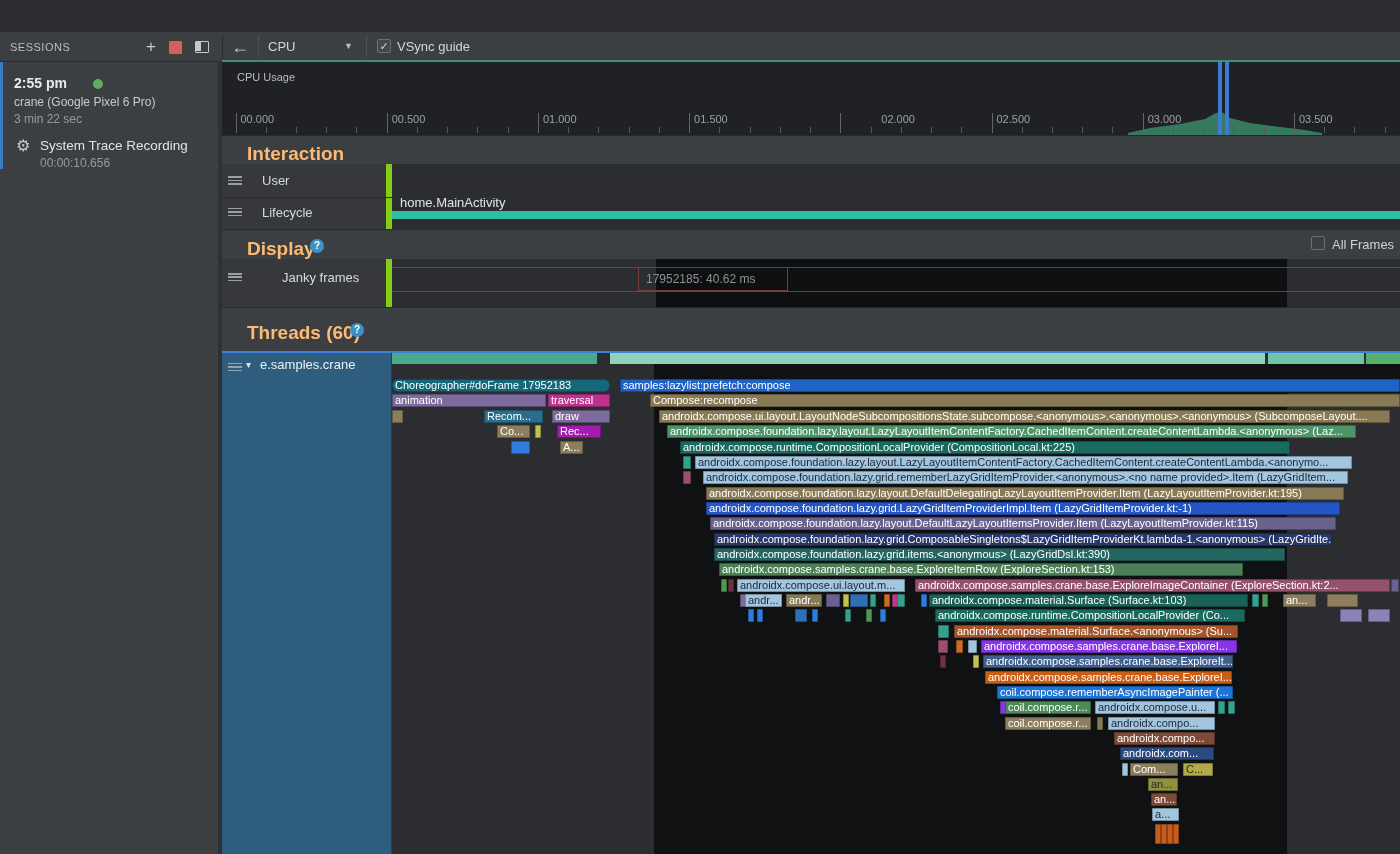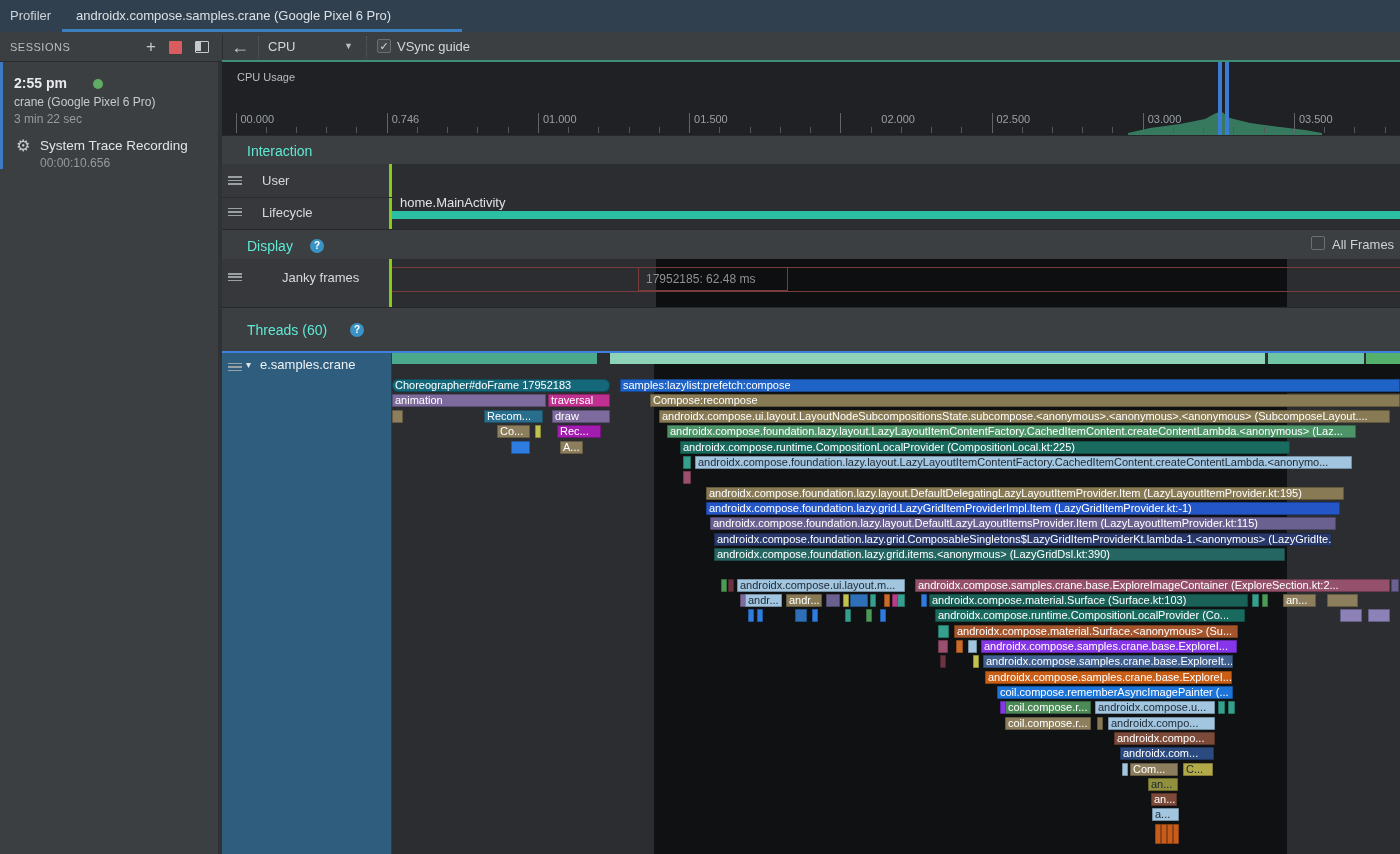--- a/index.html
+++ b/index.html
@@ -43,25 +43,25 @@
   .cpu-track{left:222px;top:62px;width:1178px;height:73px;background:#1f2124;overflow:hidden;}
   .cpu-topline{left:222px;top:60px;width:1178px;height:2px;background:#3f8f77;}
   .cpu-usage-lbl{left:15px;top:9px;font-size:11px;color:#b9bdc1;}
   .ticklabel{position:absolute;top:51px;font-size:11px;color:#9aa0a6;}
   .tickline{position:absolute;background:#6a6e73;width:1px;}
   .tickline.major{top:51px;height:20px;background:#616569;}
   .tickline.minor{top:65px;height:6px;background:#54575b;}
   .vsync-bar{top:62px;width:4px;height:73px;background:#3b7bd4;}
   
   .sect{left:222px;width:1178px;background:#3c3f41;border-top:1px solid #26282b;}
-  .sect .lbl{position:absolute;left:25px;font-size:14px;color:#5eead4;}
+  .sect .lbl{position:absolute;left:25px;font-size:19px;color:#fdba74;font-weight:bold;}
   .help{position:absolute;width:14px;height:14px;border-radius:50%;background:#3a93c5;color:#fff;
     font-size:10px;font-weight:bold;text-align:center;line-height:14px;}
   
-  .labelcol{left:222px;width:170px;background:#36383b;border-right:3px solid #84cc16;}
+  .labelcol{left:222px;width:170px;background:#36383b;border-right:6px solid #84cc16;}
   .grip{position:absolute;left:6px;width:14px;height:9px;
     background:repeating-linear-gradient(to bottom,#9aa0a4 0 1.5px,transparent 1.5px 3.5px);}
   .rowlbl{position:absolute;left:40px;font-size:13px;color:#d6dade;}
   .content-bg{left:392px;width:1008px;background:#2b2d30;}
   .lifecycle-event{left:400px;top:195px;font-size:13px;color:#e0e3e5;}
   .lifecycle-bar{left:392px;top:211px;width:1008px;height:8px;background:#2bbfa4;}
   
   .janky-black{left:656px;top:259px;width:631px;height:48px;background:#0e0f10;}
   .jank-line{left:392px;width:1008px;height:1px;background:#7a3b3b;}
   .jank-box{left:638px;top:267px;width:150px;height:24px;border:1px solid #7a3b3b;}
@@ -76,25 +76,20 @@
   .black-corner{left:1287px;top:364px;width:113px;height:29px;background:#101113;}
   .seg{position:absolute;top:353px;height:11px;}
   .fb{position:absolute;height:13px;font-size:11px;line-height:13px;padding:0 3px;overflow:hidden;
      white-space:nowrap;box-shadow:inset 0 0 0 1px rgba(0,0,0,.28);border-radius:1px;color:#fff;}
 </style>
 </head>
 <body>
 
 <div id="root">
 
-  <div class="abs tabbar">
-    <div class="abs applbl">Profiler</div>
-    <div class="abs tab">androidx.compose.samples.crane (Google Pixel 6 Pro)</div>
-    <div class="abs underline"></div>
-  </div>
 
   <div class="abs toolbar">
     <div class="abs sess-title">SESSIONS</div>
     <div class="abs tb-icon" style="left:141px;">+</div>
     <div class="abs stopbtn"></div>
     <div class="abs panelbtn">
         <i></i>
       </div>
     <div class="abs vsep" style="left:222px;top:3px;height:24px;border-left:1px solid #2a2c2e;"></div>
     <div class="abs tb-icon" style="left:230px;font-size:18px;">←</div>
@@ -123,21 +118,21 @@
   <div class="abs cpu-topline"></div>
   <div class="abs cpu-track">
     <div class="abs cpu-usage-lbl">CPU Usage</div>
     <svg width="1178" height="73" viewBox="0 0 1178 73" style="position:absolute;left:0;top:0;">
         <polygon points="906,73 906,71 928,66 958,62 983,57 994,51 1000,50 1008,56 1028,61 1058,65 1083,68 1100,71 1100,73" fill="#37795f"></polygon>
       </svg>
     <div style="position:absolute;left:0;top:0;width:1178px;height:73px;">
         <div class="tickline major" style="left: 13.5px;"></div>
         <div class="ticklabel" style="left: 18.5px;">00.000</div>
         <div class="tickline major" style="left: 164.7px;"></div>
-        <div class="ticklabel" style="left: 169.7px;">0.746</div>
+        <div class="ticklabel" style="left: 169.7px;">00.500</div>
         <div class="tickline major" style="left: 315.9px;"></div>
         <div class="ticklabel" style="left: 320.9px;">01.000</div>
         <div class="tickline major" style="left: 467.1px;"></div>
         <div class="ticklabel" style="left: 472.1px;">01.500</div>
         <div class="tickline major" style="left: 618.3px;"></div>
         <div class="ticklabel" style="left: 623.3px; margin-left: 36px;">02.000</div>
         <div class="tickline major" style="left: 769.5px;"></div>
         <div class="ticklabel" style="left: 774.5px;">02.500</div>
         <div class="tickline major" style="left: 920.7px;"></div>
         <div class="ticklabel" style="left: 925.7px;">03.000</div>
@@ -203,21 +198,21 @@
   <div class="abs allframes-lbl">All Frames</div>
   <div class="abs content-bg" style="top:259px;height:48px;"></div>
   <div class="abs labelcol" style="top:259px;height:48px;">
     <div class="grip" style="top:14px;"></div>
     <div class="rowlbl" style="top:11px;margin-left:20px;">Janky frames</div>
   </div>
   <div class="abs janky-black"></div>
   <div class="abs jank-line" style="top:267px;"></div>
   <div class="abs jank-line" style="top:291px;"></div>
   <div class="abs jank-box"></div>
-  <div class="abs jank-lbl">17952185: 62.48 ms</div>
+  <div class="abs jank-lbl">17952185: 40.62 ms</div>
 
   <div class="abs sect" style="top:307px;height:44px;">
     <div class="lbl" style="top:14px;">Threads (60)</div>
     <div class="help" style="left:128px;top:15px;">?</div>
   </div>
   <div class="abs content-bg" style="top:353px;height:501px;"></div>
   <div class="abs black-band"></div>
   <div class="abs black-corner"></div>
   <div class="abs thread-sel-line"></div>
   <div class="abs thread-col">
@@ -244,25 +239,27 @@
       <div class="fb" style="left: 497px; top: 425px; width: 33px; height: 13px; background: rgb(141, 127, 93); color: rgb(255, 255, 255);">Co...</div>
       <div class="fb" style="left: 535px; top: 425px; width: 3px; height: 13px; background: rgb(194, 194, 78); color: rgb(255, 255, 255);"></div>
       <div class="fb" style="left: 557px; top: 425px; width: 44px; height: 13px; background: #a21caf; color: rgb(255, 255, 255);">Rec...</div>
       <div class="fb" style="left: 667px; top: 425px; width: 689px; height: 13px; background: rgb(77, 148, 104); color: rgb(255, 255, 255);">androidx.compose.foundation.lazy.layout.LazyLayoutItemContentFactory.CachedItemContent.createContentLambda.&lt;anonymous&gt; (Laz...</div>
       <div class="fb" style="left: 511px; top: 441px; width: 19px; height: 13px; background: rgb(46, 124, 224); color: rgb(255, 255, 255);"></div>
       <div class="fb" style="left: 560px; top: 441px; width: 23px; height: 13px; background: rgb(141, 127, 93); color: rgb(255, 255, 255);">A...</div>
       <div class="fb" style="left: 680px; top: 441px; width: 610px; height: 13px; background: rgb(26, 107, 95); color: rgb(255, 255, 255);">androidx.compose.runtime.CompositionLocalProvider (CompositionLocal.kt:225)</div>
       <div class="fb" style="left: 683px; top: 456px; width: 8px; height: 13px; background: rgb(53, 160, 141); color: rgb(255, 255, 255);"></div>
       <div class="fb" style="left: 695px; top: 456px; width: 657px; height: 13px; background: rgb(163, 198, 224); color: rgb(29, 39, 51);">androidx.compose.foundation.lazy.layout.LazyLayoutItemContentFactory.CachedItemContent.createContentLambda.&lt;anonymo...</div>
       <div class="fb" style="left: 683px; top: 471px; width: 8px; height: 13px; background: rgb(155, 79, 110); color: rgb(255, 255, 255);"></div>
+      <div class="fb" style="left: 703px; top: 471px; width: 645px; height: 13px; background: rgb(163, 198, 224); color: rgb(29, 39, 51);">androidx.compose.foundation.lazy.grid.rememberLazyGridItemProvider.&lt;anonymous&gt;.&lt;no name provided&gt;.Item (LazyGridItem...</div>
       <div class="fb" style="left: 706px; top: 487px; width: 638px; height: 13px; background: rgb(135, 122, 84); color: rgb(255, 255, 255);">androidx.compose.foundation.lazy.layout.DefaultDelegatingLazyLayoutItemProvider.Item (LazyLayoutItemProvider.kt:195)</div>
       <div class="fb" style="left: 706px; top: 502px; width: 634px; height: 13px; background: rgb(36, 86, 200); color: rgb(255, 255, 255);">androidx.compose.foundation.lazy.grid.LazyGridItemProviderImpl.Item (LazyGridItemProvider.kt:-1)</div>
       <div class="fb" style="left: 710px; top: 517px; width: 626px; height: 13px; background: rgb(107, 97, 144); color: rgb(255, 255, 255);">androidx.compose.foundation.lazy.layout.DefaultLazyLayoutItemsProvider.Item (LazyLayoutItemProvider.kt:115)</div>
       <div class="fb" style="left: 714px; top: 533px; width: 618px; height: 13px; background: rgb(40, 56, 107); color: rgb(255, 255, 255);">androidx.compose.foundation.lazy.grid.ComposableSingletons$LazyGridItemProviderKt.lambda-1.&lt;anonymous&gt; (LazyGridIte...</div>
       <div class="fb" style="left: 714px; top: 548px; width: 571px; height: 13px; background: rgb(37, 102, 99); color: rgb(255, 255, 255);">androidx.compose.foundation.lazy.grid.items.&lt;anonymous&gt; (LazyGridDsl.kt:390)</div>
+      <div class="fb" style="left: 719px; top: 563px; width: 524px; height: 13px; background: rgb(76, 127, 87); color: rgb(255, 255, 255);">androidx.compose.samples.crane.base.ExploreItemRow (ExploreSection.kt:153)</div>
       <div class="fb" style="left: 721px; top: 579px; width: 4px; height: 13px; background: rgb(75, 155, 87); color: rgb(255, 255, 255);"></div>
       <div class="fb" style="left: 728px; top: 579px; width: 3px; height: 13px; background: rgb(109, 51, 64); color: rgb(255, 255, 255);"></div>
       <div class="fb" style="left: 737px; top: 579px; width: 168px; height: 13px; background: rgb(163, 198, 224); color: rgb(29, 39, 51);">androidx.compose.ui.layout.m...</div>
       <div class="fb" style="left: 915px; top: 579px; width: 475px; height: 13px; background: rgb(149, 81, 107); color: rgb(255, 255, 255);">androidx.compose.samples.crane.base.ExploreImageContainer (ExploreSection.kt:2...</div>
       <div class="fb" style="left: 1391px; top: 579px; width: 8px; height: 13px; background: rgb(107, 97, 144); color: rgb(255, 255, 255);"></div>
       <div class="fb" style="left: 740px; top: 594px; width: 3px; height: 13px; background: rgb(125, 107, 158); color: rgb(255, 255, 255);"></div>
       <div class="fb" style="left: 745px; top: 594px; width: 37px; height: 13px; background: rgb(163, 198, 224); color: rgb(29, 39, 51);">andr...</div>
       <div class="fb" style="left: 786px; top: 594px; width: 36px; height: 13px; background: rgb(135, 122, 84); color: rgb(255, 255, 255);">andr...</div>
       <div class="fb" style="left: 826px; top: 594px; width: 14px; height: 13px; background: rgb(107, 97, 144); color: rgb(255, 255, 255);"></div>
       <div class="fb" style="left: 843px; top: 594px; width: 4px; height: 13px; background: rgb(194, 194, 78); color: rgb(255, 255, 255);"></div>

